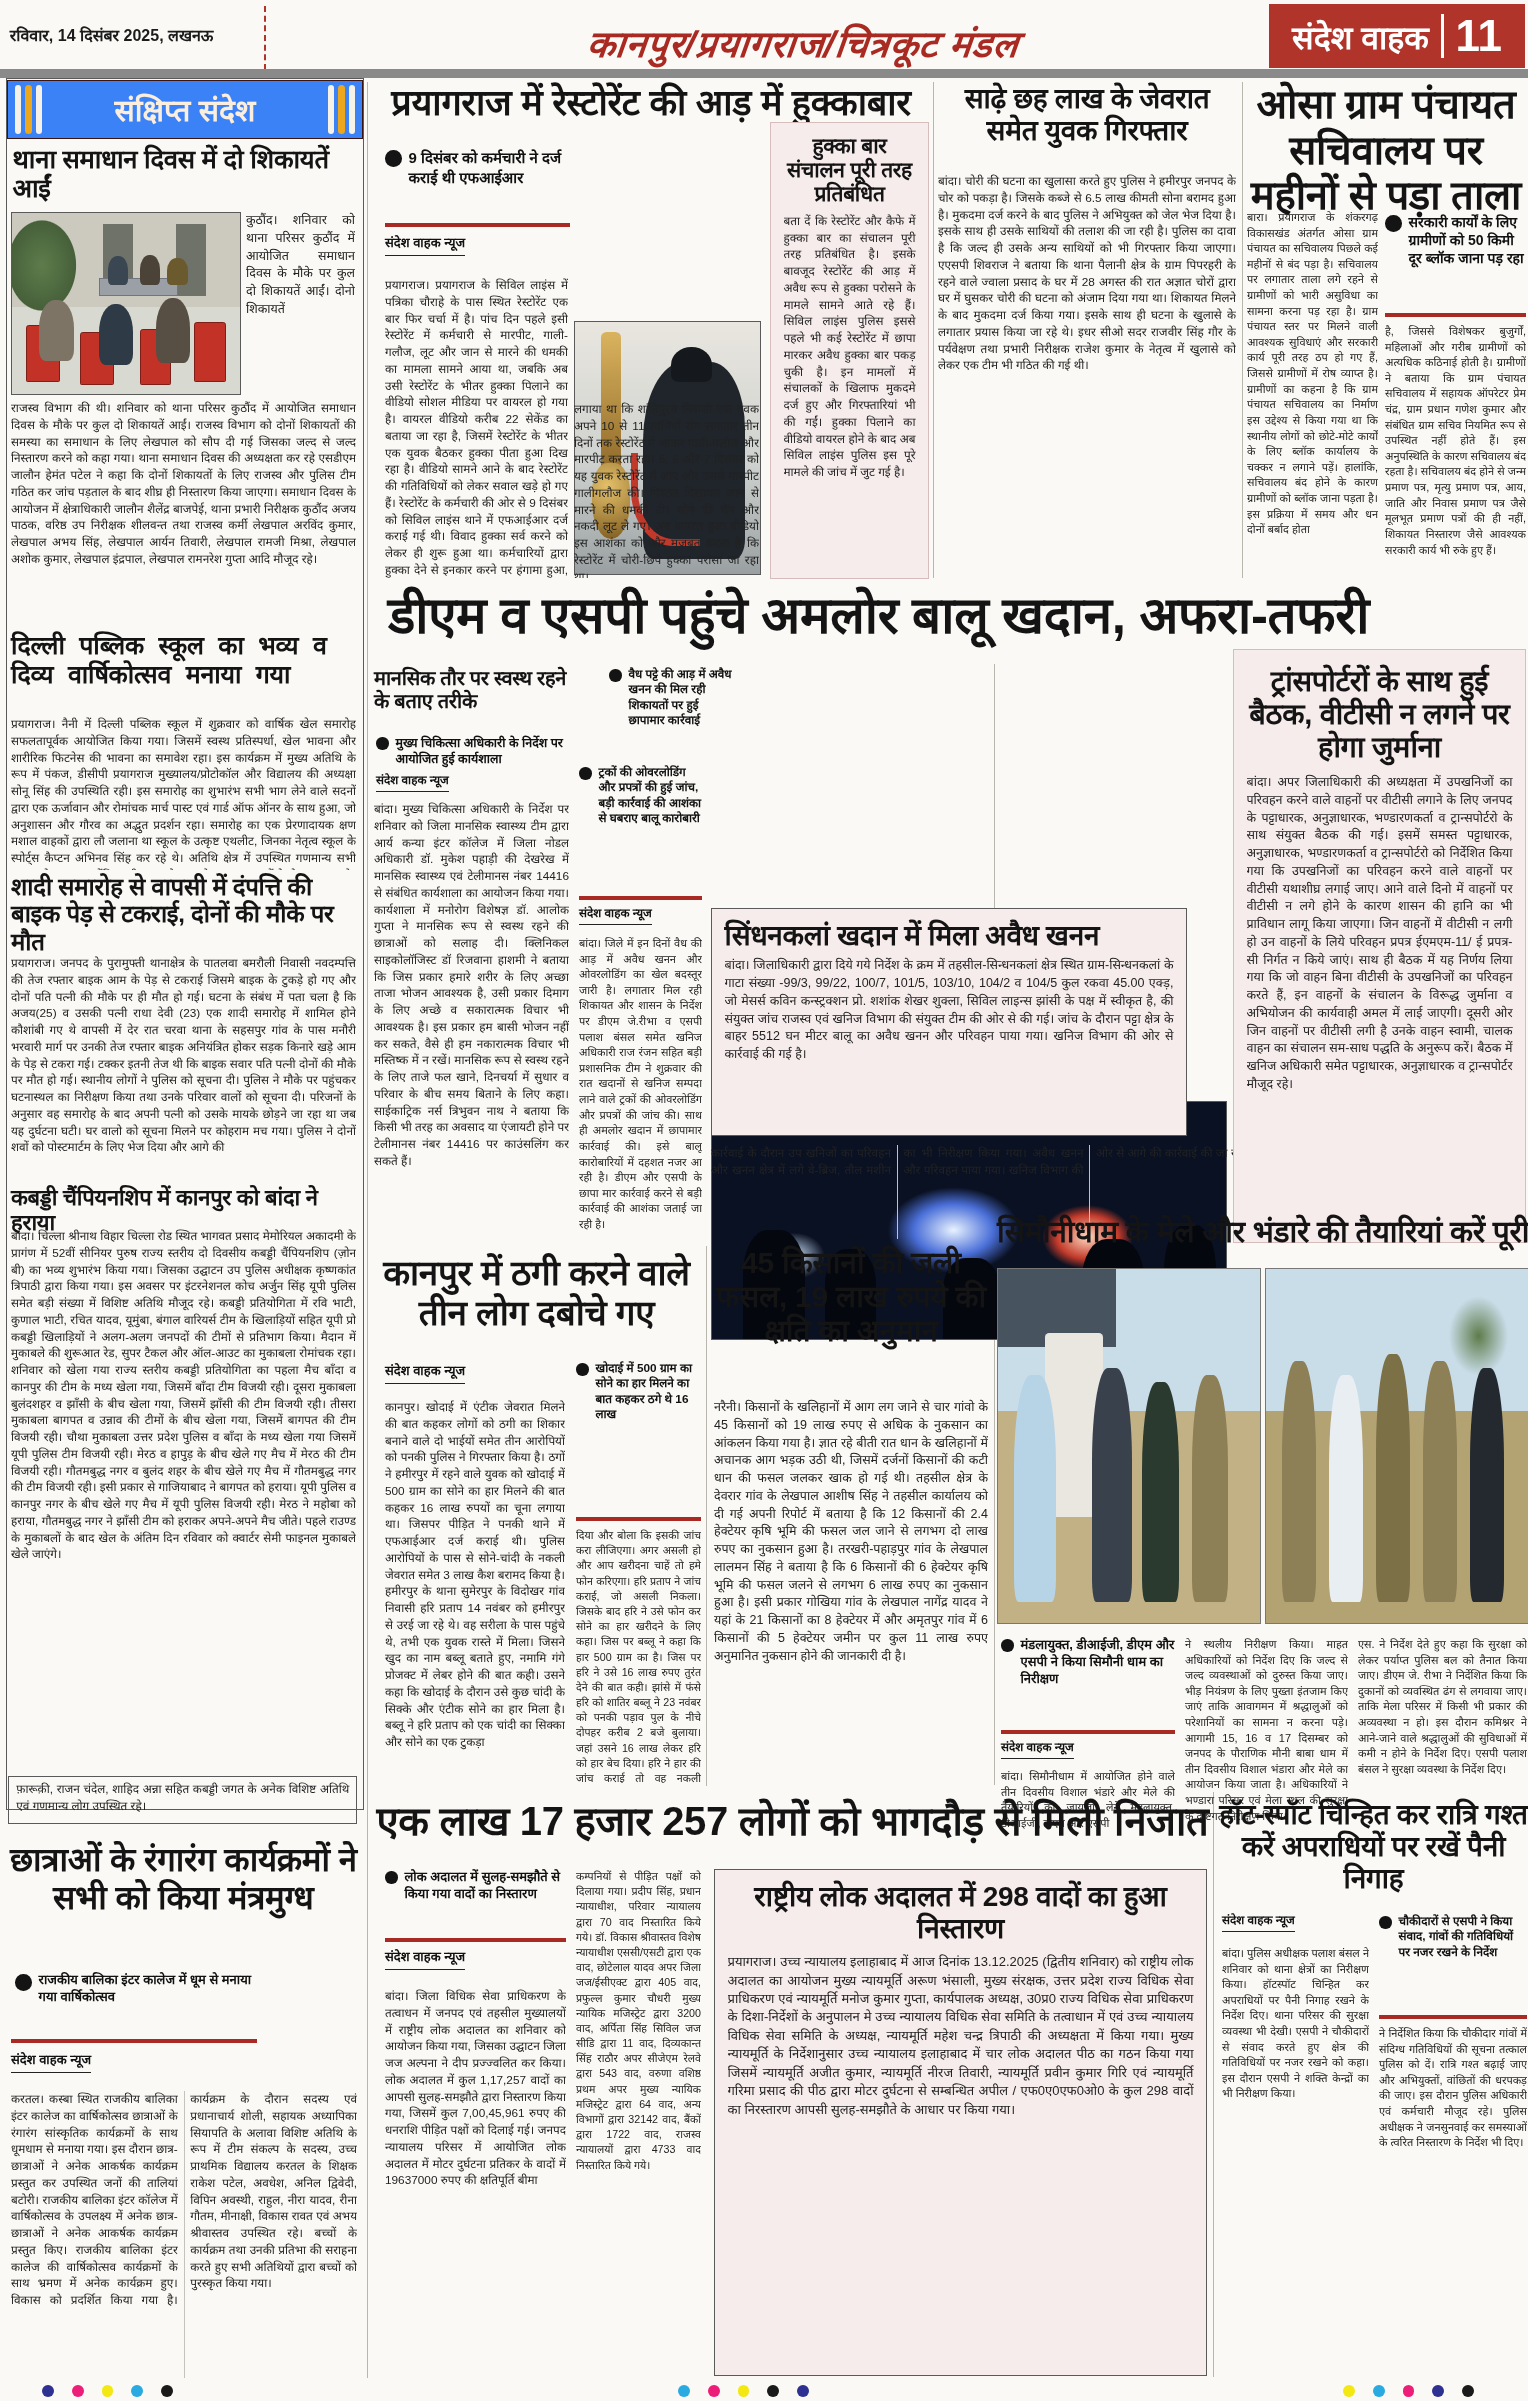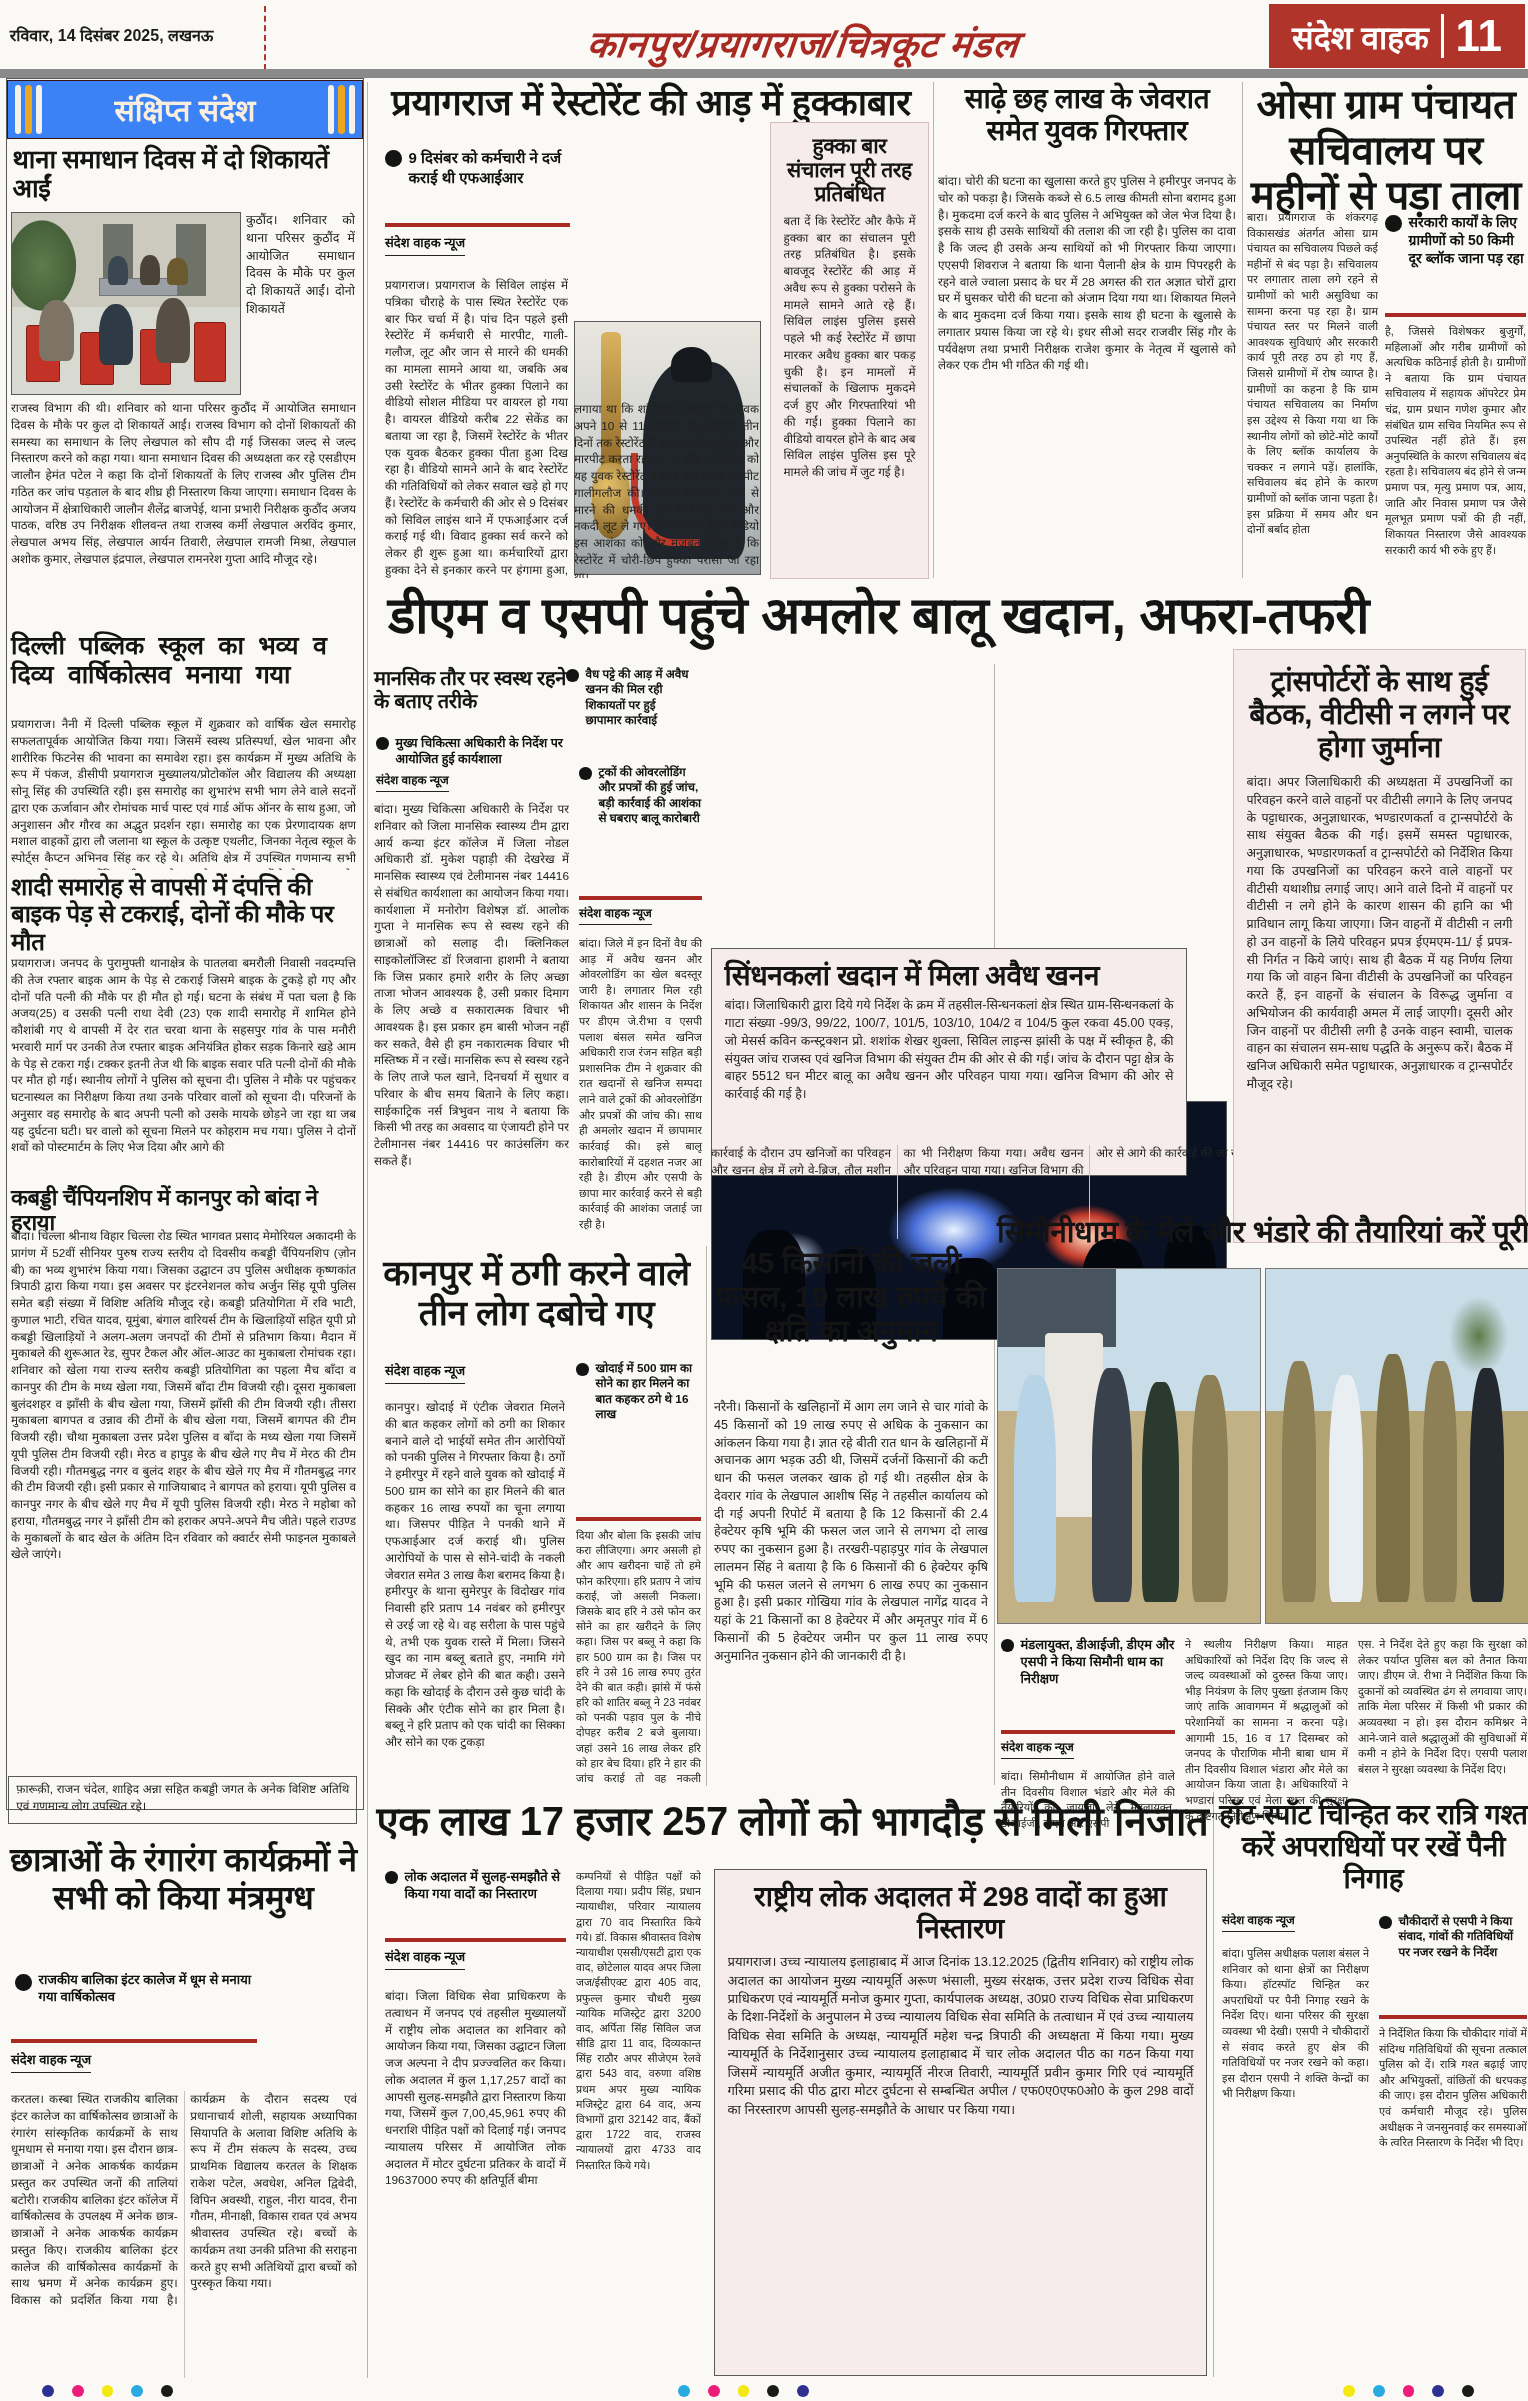--- a/index.html
+++ b/index.html
@@ -184,21 +184,21 @@
   <div class="abs hl" style="left:374px;top:667px;width:195px;height:65px;font-size:20px;">मानसिक तौर पर स्वस्थ रहने के बताए तरीके</div>
   <div class="abs bullet" style="left:376px;top:735px;width:191px;font-size:12.5px;">
     <span class="dot" style="width:12.5px;height:12.5px;"></span>
     <span>मुख्य चिकित्सा अधिकारी के निर्देश पर आयोजित हुई कार्यशाला</span>
   </div>
   <div class="abs" style="left:376px;top:771px;">
     <span class="byline" style="font-size:11.8px;">संदेश वाहक न्यूज</span>
   </div>
   <div class="abs body-txt" style="left:374px;top:801px;width:195px;height:437px;">बांदा। मुख्य चिकित्सा अधिकारी के निर्देश पर शनिवार को जिला मानसिक स्वास्थ्य टीम द्वारा आर्य कन्या इंटर कॉलेज में जिला नोडल अधिकारी डॉ. मुकेश पहाड़ी की देखरेख में मानसिक स्वास्थ्य एवं टेलीमानस नंबर 14416 से संबंधित कार्यशाला का आयोजन किया गया। कार्यशाला में मनोरोग विशेषज्ञ डॉ. आलोक गुप्ता ने मानसिक रूप से स्वस्थ रहने की छात्राओं को सलाह दी। क्लिनिकल साइकोलॉजिस्ट डॉ रिजवाना हाशमी ने बताया कि जिस प्रकार हमारे शरीर के लिए अच्छा ताजा भोजन आवश्यक है, उसी प्रकार दिमाग के लिए अच्छे व सकारात्मक विचार भी आवश्यक है। इस प्रकार हम बासी भोजन नहीं कर सकते, वैसे ही हम नकारात्मक विचार भी मस्तिष्क में न रखें। मानसिक रूप से स्वस्थ रहने के लिए ताजे फल खाने, दिनचर्या में सुधार व परिवार के बीच समय बिताने के लिए कहा। साईकाट्रिक नर्स त्रिभुवन नाथ ने बताया कि किसी भी तरह का अवसाद या एंजायटी होने पर टेलीमानस नंबर 14416 पर काउंसलिंग कर सकते हैं।</div>
 
-  <div class="abs bullet" style="left:566px;top:667px;width:123px;font-size:11.8px;">
+  <div class="abs bullet" style="left:609px;top:667px;width:123px;font-size:11.8px;">
     <span class="dot" style="width:12.5px;height:12.5px;"></span>
     <span>वैध पट्टे की आड़ में अवैध खनन की मिल रही शिकायतों पर हुई छापामार कार्रवाई</span>
   </div>
   <div class="abs bullet" style="left:579px;top:765px;width:123px;font-size:11.8px;">
     <span class="dot" style="width:12.5px;height:12.5px;"></span>
     <span>ट्रकों की ओवरलोडिंग और प्रपत्रों की हुई जांच, बड़ी कार्रवाई की आशंका से घबराए बालू कारोबारी</span>
   </div>
   <div class="abs redbar" style="left:579px;top:896px;width:123px;"></div>
   <div class="abs" style="left:579px;top:904px;">
     <span class="byline" style="font-size:11.8px;">संदेश वाहक न्यूज</span>
@@ -209,21 +209,21 @@
     <div class="glow1"></div>
     <div class="glow2"></div>
     <div class="glow3"></div>
     <div class="sil" style="left:6%;width:12%;height:46%;"></div>
     <div class="sil" style="left:22%;width:10%;height:38%;"></div>
     <div class="sil" style="left:45%;width:11%;height:34%;"></div>
     <div class="sil" style="left:72%;width:12%;height:42%;"></div>
     <div class="sil" style="left:88%;width:10%;height:48%;"></div>
   </div>
 
-  <div class="abs pinkbox frame" style="left:711px;top:948px;width:476px;height:228px;">
+  <div class="abs pinkbox frame" style="left:711px;top:908px;width:476px;height:228px;">
     <div class="hl" style="font-size:28px;margin-bottom:5.5px;">सिंधनकलां खदान में मिला अवैध खनन</div>
     <div class="body-txt" style="font-size:12.5px;height:163px;">बांदा। जिलाधिकारी द्वारा दिये गये निर्देश के क्रम में तहसील-सिन्धनकलां क्षेत्र स्थित ग्राम-सिन्धनकलां के गाटा संख्या -99/3, 99/22, 100/7, 101/5, 103/10, 104/2 व 104/5 कुल रकवा 45.00 एक्ड़, जो मेसर्स कविन कन्स्ट्रक्शन प्रो. शशांक शेखर शुक्ला, सिविल लाइन्स झांसी के पक्ष में स्वीकृत है, की संयुक्त जांच राजस्व एवं खनिज विभाग की संयुक्त टीम की ओर से की गई। जांच के दौरान पट्टा क्षेत्र के बाहर 5512 घन मीटर बालू का अवैध खनन और परिवहन पाया गया। खनिज विभाग की ओर से कार्रवाई की गई है।</div>
   </div>
   <div class="abs body-txt cols3" style="left:711px;top:1145px;width:565px;height:94px;">कार्रवाई के दौरान उप खनिजों का परिवहन और खनन क्षेत्र में लगे वे-ब्रिज, तौल मशीन का भी निरीक्षण किया गया। अवैध खनन और परिवहन पाया गया। खनिज विभाग की ओर से आगे की कार्रवाई की जा रही है।</div>
 
   <div class="abs pinkbox" style="left:1233px;top:649px;width:293px;height:594px;">
     <div class="hl ctr" style="font-size:29px;margin:4.2px 0 9.7px;">ट्रांसपोर्टरों के साथ हुई बैठक, वीटीसी न लगने पर होगा जुर्माना</div>
     <div class="body-txt" style="font-size:12.5px;height:457px;">बांदा। अपर जिलाधिकारी की अध्यक्षता में उपखनिजों का परिवहन करने वाले वाहनों पर वीटीसी लगाने के लिए जनपद के पट्टाधारक, अनुज्ञाधारक, भण्डारणकर्ता व ट्रान्सपोर्टरो के साथ संयुक्त बैठक की गई। इसमें समस्त पट्टाधारक, अनुज्ञाधारक, भण्डारणकर्ता व ट्रान्सपोर्टरो को निर्देशित किया गया कि उपखनिजों का परिवहन करने वाले वाहनों पर वीटीसी यथाशीघ्र लगाई जाए। आने वाले दिनो में वाहनों पर वीटीसी न लगे होने के कारण शासन की हानि का भी प्राविधान लागू किया जाएगा। जिन वाहनों में वीटीसी न लगी हो उन वाहनों के लिये परिवहन प्रपत्र ईएमएम-11/ ई प्रपत्र-सी निर्गत न किये जाएं। साथ ही बैठक में यह निर्णय लिया गया कि जो वाहन बिना वीटीसी के उपखनिजों का परिवहन करते हैं, इन वाहनों के संचालन के विरूद्ध जुर्माना व अभियोजन की कार्यवाही अमल में लाई जाएगी। दूसरी ओर जिन वाहनों पर वीटीसी लगी है उनके वाहन स्वामी, चालक वाहन का संचालन सम-साध पद्धति के अनुरूप करें। बैठक में खनिज अधिकारी समेत पट्टाधारक, अनुज्ञाधारक व ट्रान्सपोर्टर मौजूद रहे।</div>
   </div>
 

